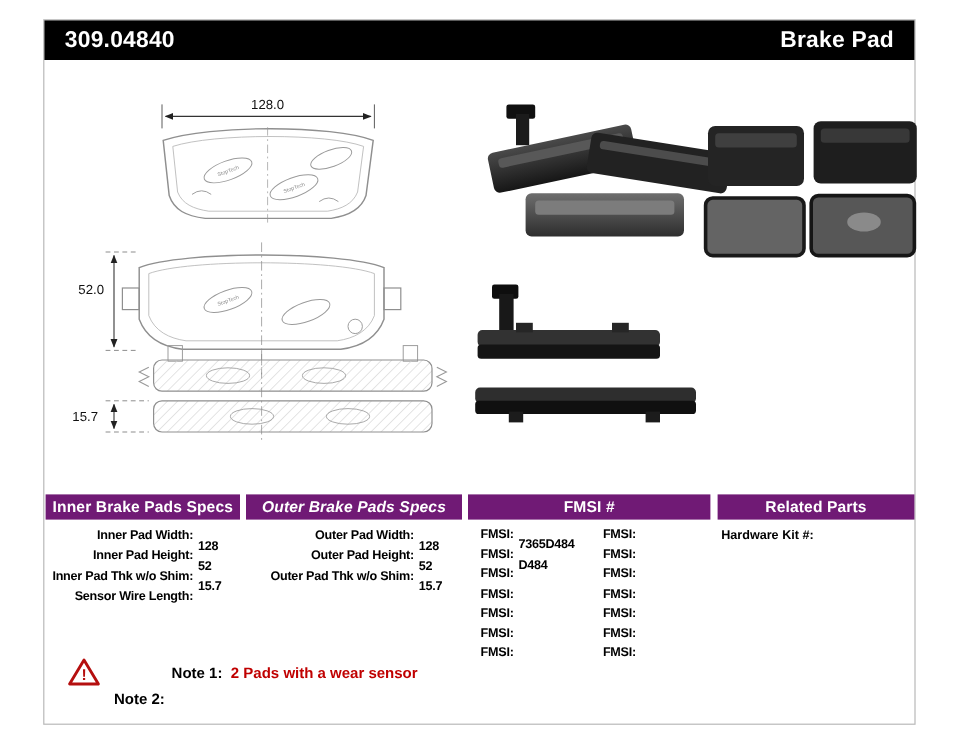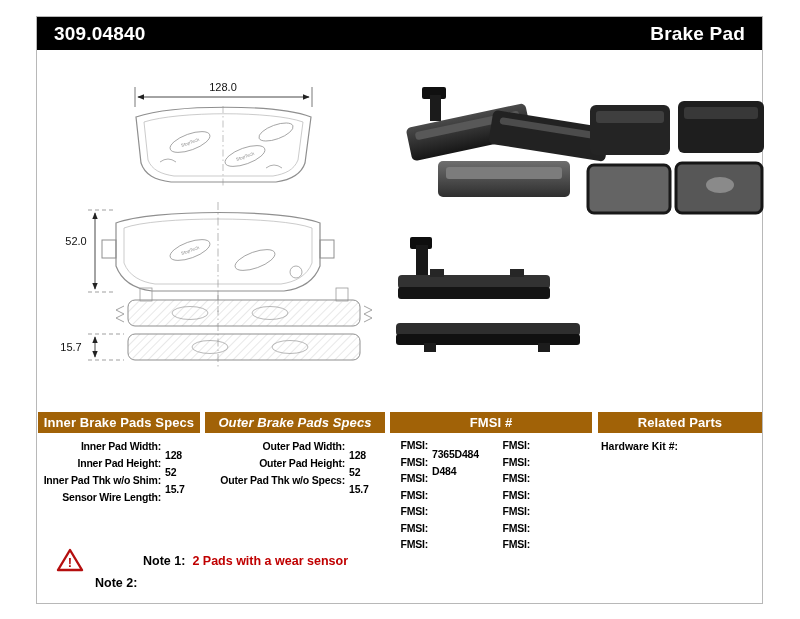--- a/index.html
+++ b/index.html
@@ -4,21 +4,21 @@
 <style>
   * { margin:0; padding:0; box-sizing:border-box; }
   html,body { background:#fff; }
   body { width:800px; height:619px; font-family:"Liberation Sans", sans-serif; }
   .page { position:relative; width:800px; height:611px; background:#fff; overflow:hidden; }
   .abs { position:absolute; }
   .frame { left:36px; top:16px; width:727px; height:588px; border:1px solid #b8b8b8; }
   .topbar { left:37px; top:17px; width:725px; height:33px; background:#000; color:#fff;
             display:flex; align-items:center; justify-content:space-between; padding:0 17px; }
   .topbar .pn, .topbar .pt { font-size:19px; font-weight:bold; letter-spacing:0.2px; }
-  .secbar { top:412px; height:21px; background:#a16207; color:#fff; font-size:13px; font-weight:bold;
+  .secbar { top:412px; height:21px; background:#701a75; color:#fff; font-size:13px; font-weight:bold;
             display:flex; align-items:center; justify-content:center; letter-spacing:0.1px; }
   .speccol { top:437px; font-size:10.5px; font-weight:bold; color:#000; letter-spacing:-0.2px; }
   .specrow { display:flex; height:17px; align-items:center; }
   .fmsi .specrow { height:16.5px; }
   .specrow .lbl { flex:1; text-align:right; white-space:nowrap; }
   .specrow .val { width:40px; text-align:left; padding-left:4px; white-space:nowrap;margin-top:18px; }
   .fmsi .specrow .val { width:62px; }
   .relrow { display:flex; height:17px; align-items:center; font-size:10.5px; font-weight:bold; }
   .relrow .lbl { white-space:nowrap; }
   .relrow .val { padding-left:4px; white-space:nowrap; }
@@ -193,21 +193,21 @@
   <div class="abs speccol" style="left:205px; width:180px;">
     <div class="specrow">
       <span class="lbl">Outer Pad Width:</span>
       <span class="val">128</span>
     </div>
     <div class="specrow">
       <span class="lbl">Outer Pad Height:</span>
       <span class="val">52</span>
     </div>
     <div class="specrow">
-      <span class="lbl">Outer Pad Thk w/o Specs:</span>
+      <span class="lbl">Outer Pad Thk w/o Shim:</span>
       <span class="val">15.7</span>
     </div>
   </div>
 
   <div class="abs speccol fmsi" style="left:390px; width:100px;">
     <div class="specrow">
       <span class="lbl">FMSI:</span>
       <span class="val">7365D484</span>
     </div>
     <div class="specrow">

